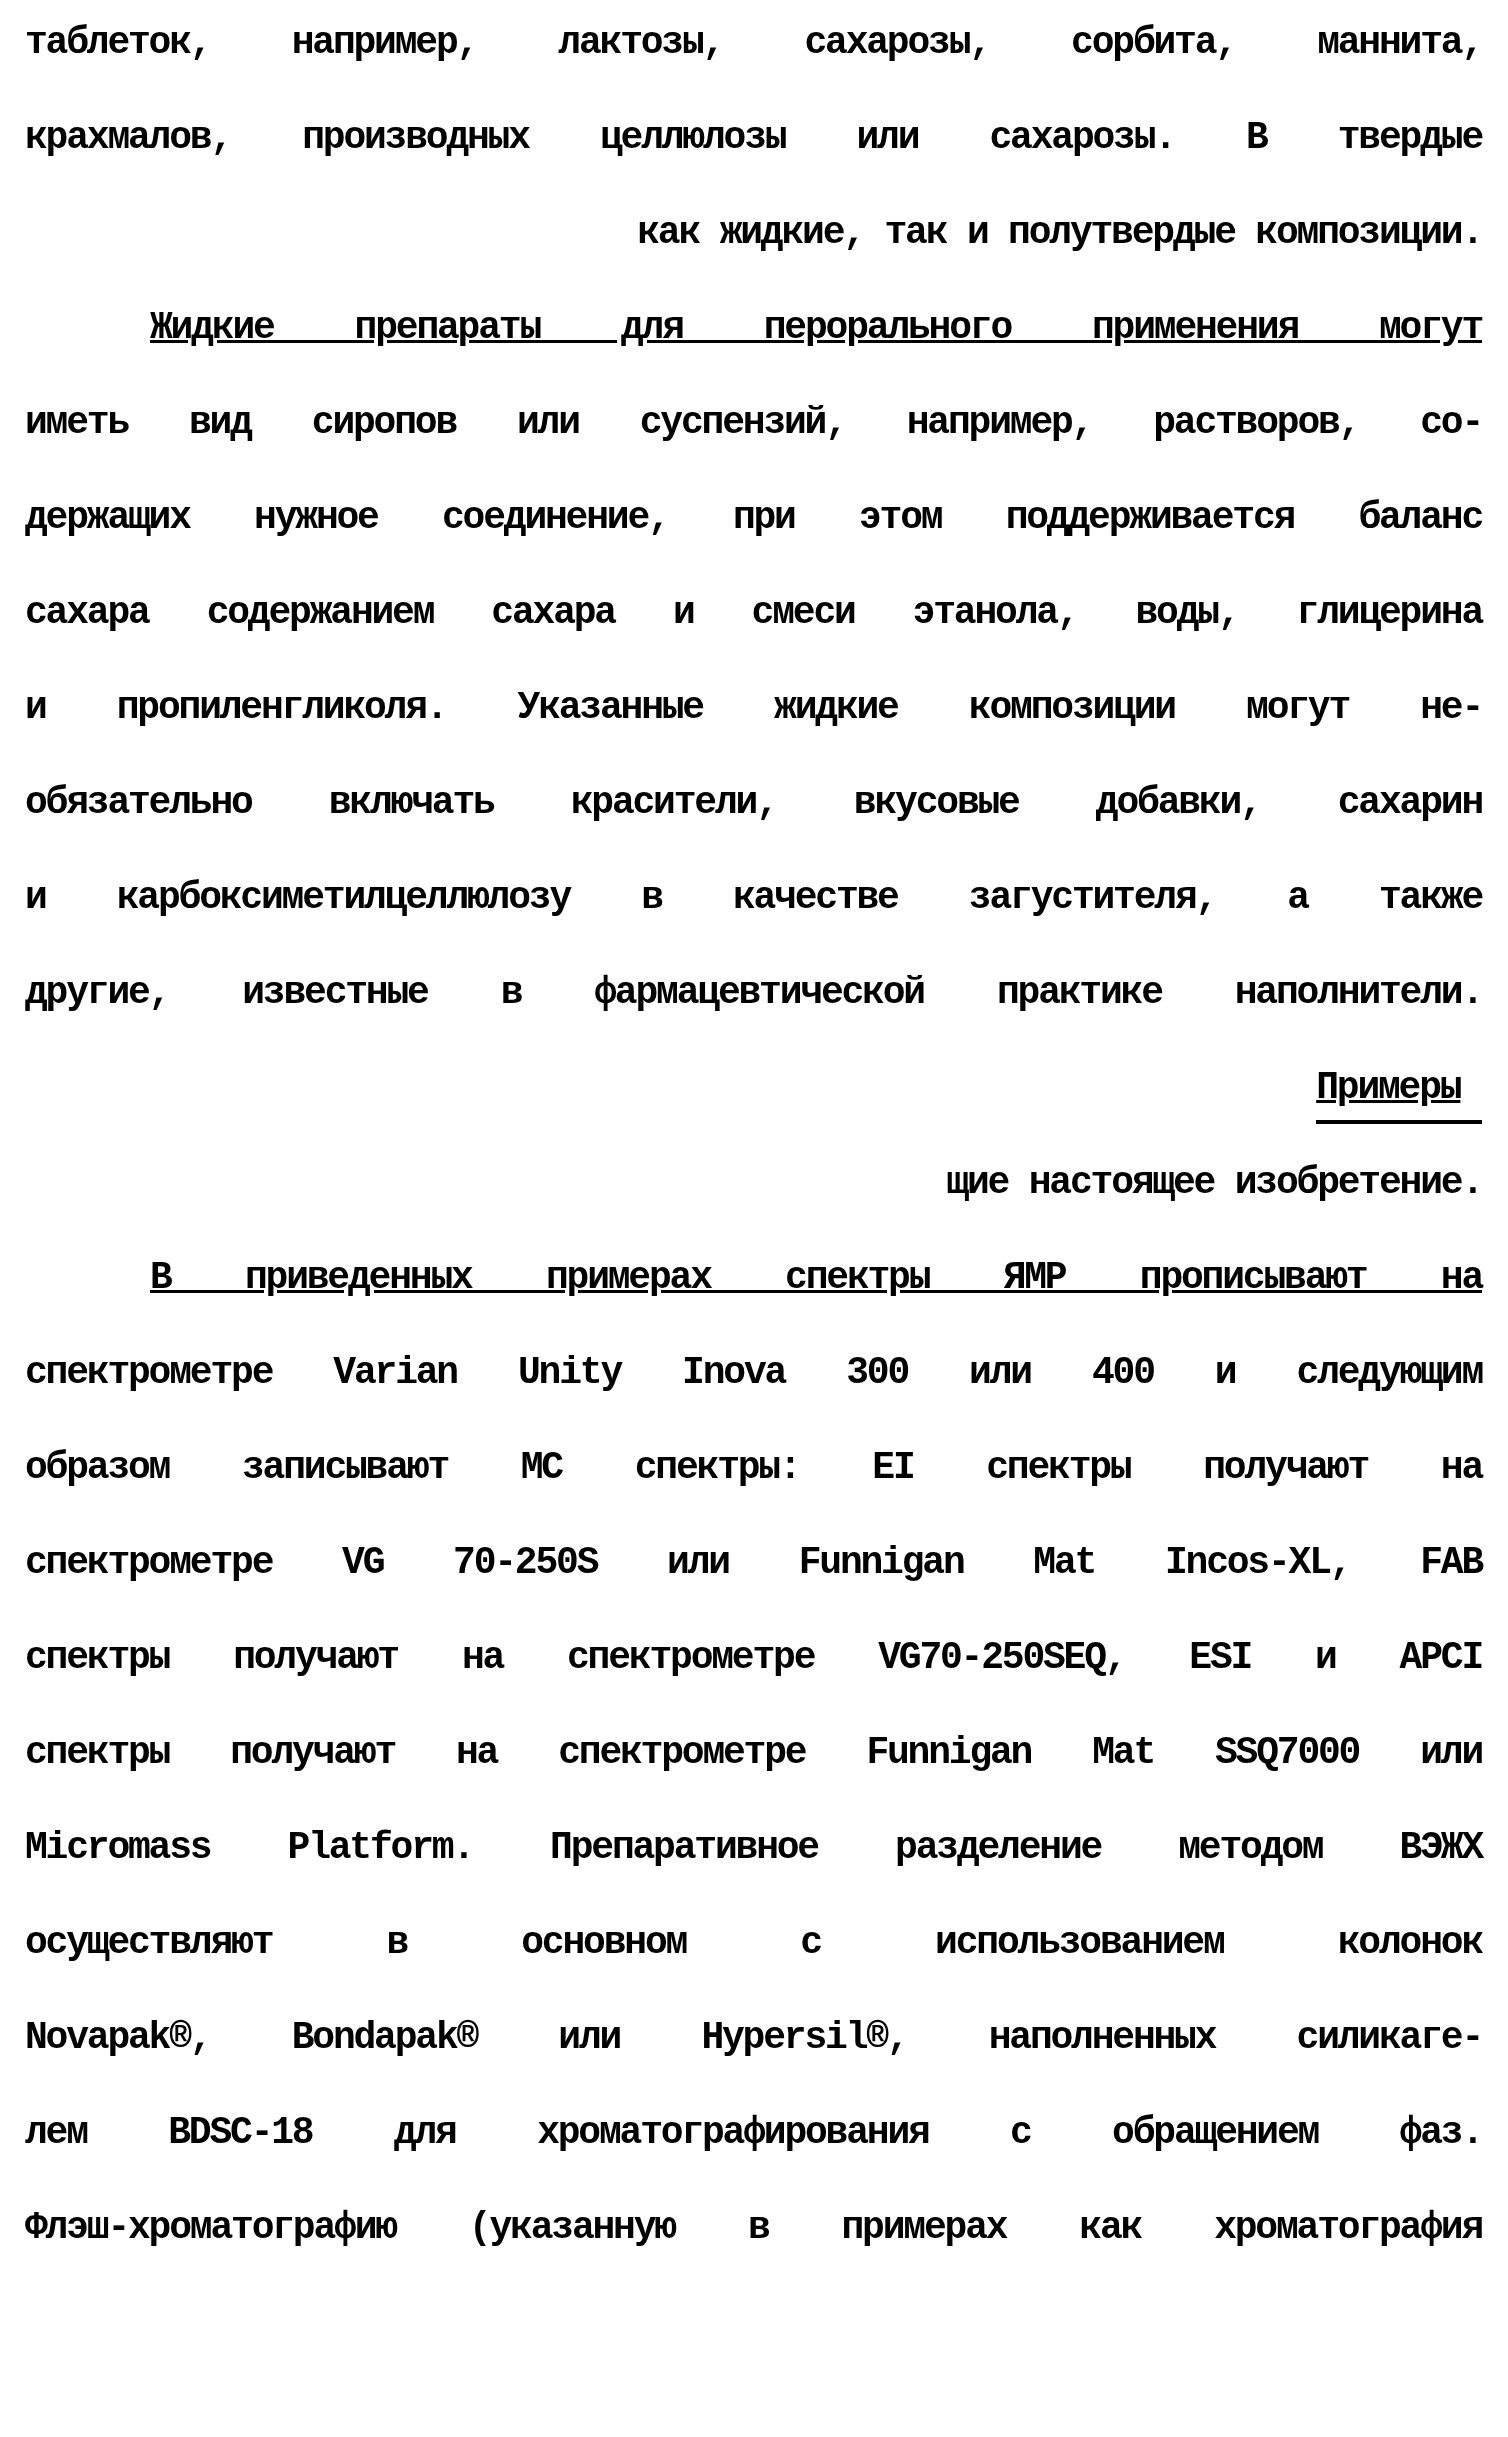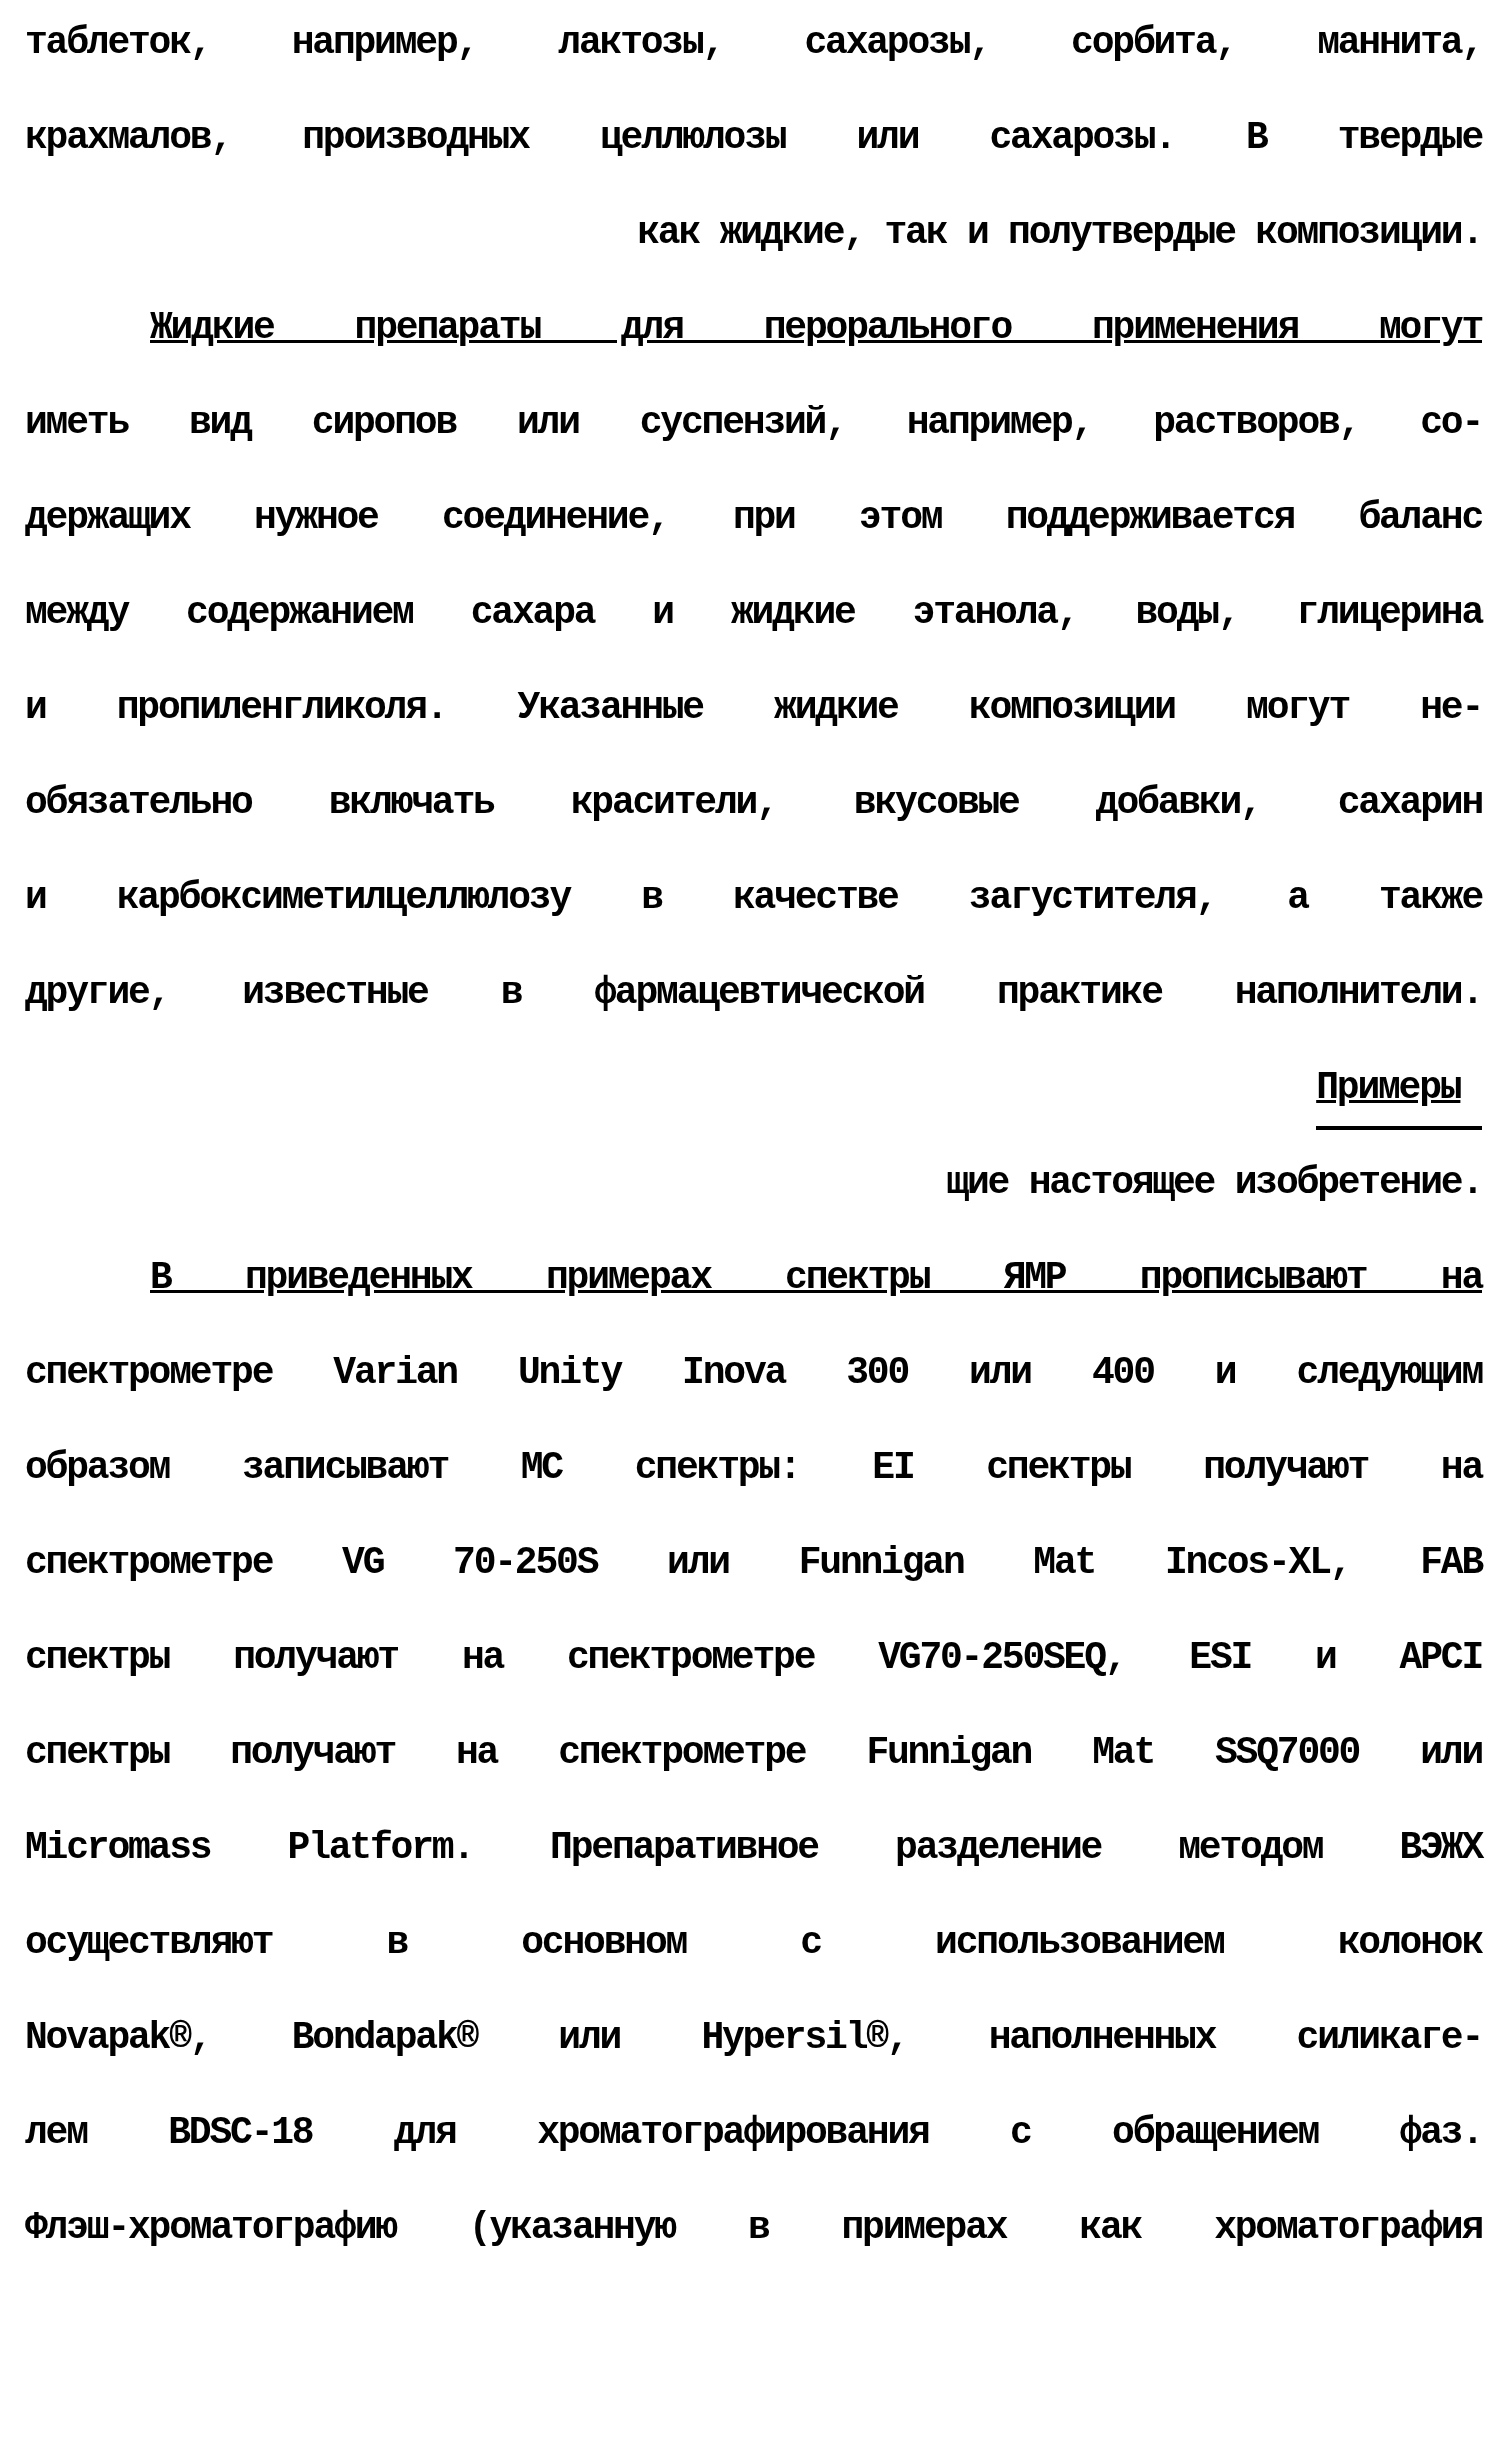--- a/index.html
+++ b/index.html
@@ -35,35 +35,35 @@
     text-align: justify;
     text-align-last: justify;
     text-justify: inter-word;
   }
   .line.i {
     padding-left: 125px;
     text-decoration: underline;
   }
   .u {
     border-bottom: 4.2px solid #000000;
-    padding-bottom: 17px;
+    padding-bottom: 11px;
     padding-right: 21.6px;
   }
 </style>
 </head>
 <body>
 
 <div class="page">
   <div class="line j">таблеток, например, лактозы, сахарозы, сорбита, маннита,</div>
   <div class="line j">крахмалов, производных целлюлозы или сахарозы. В твердые</div>
   <div class="line">как жидкие, так и полутвердые композиции.</div>
   <div class="line j i">Жидкие препараты для перорального применения могут</div>
   <div class="line j">иметь вид сиропов или суспензий, например, растворов, со-</div>
   <div class="line j">держащих нужное соединение, при этом поддерживается баланс</div>
-  <div class="line j">между содержанием сахара и жидкие этанола, воды, глицерина</div>
+  <div class="line j">сахара содержанием сахара и смеси этанола, воды, глицерина</div>
   <div class="line j">и пропиленгликоля. Указанные жидкие композиции могут не-</div>
   <div class="line j">обязательно включать красители, вкусовые добавки, сахарин</div>
   <div class="line j">и карбоксиметилцеллюлозу в качестве загустителя, а также</div>
   <div class="line j">другие, известные в фармацевтической практике наполнители.</div>
   <div class="line i">
     <span class="u">Примеры</span>
   </div>
   <div class="line">щие настоящее изобретение.</div>
   <div class="line j i">В приведенных примерах спектры ЯМР прописывают на</div>
   <div class="line j">спектрометре Varian Unity Inova 300 или 400 и следующим</div>

